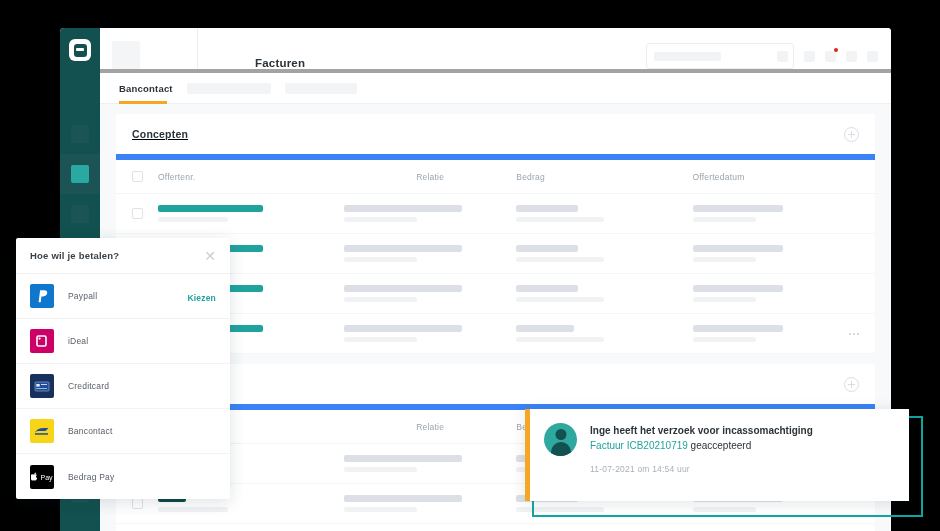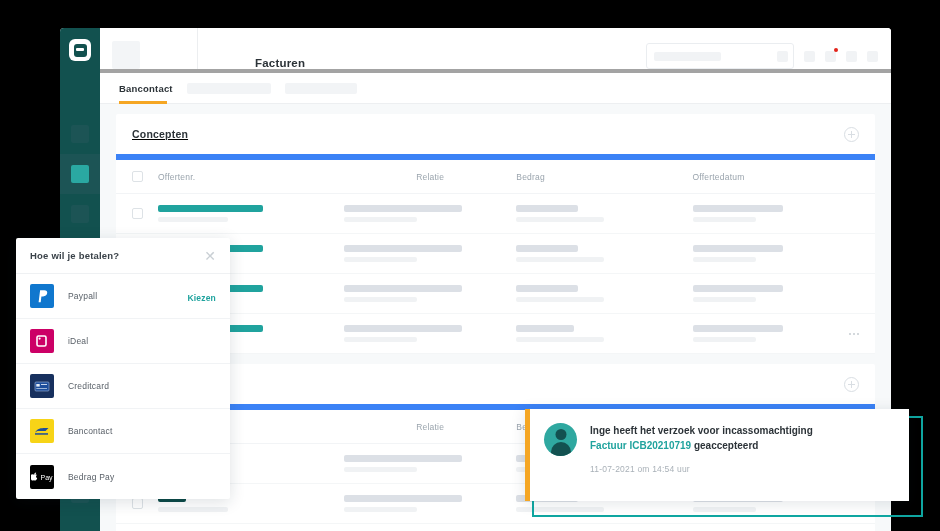--- a/index.html
+++ b/index.html
@@ -215,21 +215,21 @@
     transform: translateX(-50%);
     width: 11px; height: 11px; border-radius: 50%; background: #135150;
   }
   .avatar::after {
     content: ""; position: absolute; left: 50%; top: 19px;
     transform: translateX(-50%);
     width: 20px; height: 17px; border-radius: 10px 10px 0 0; background: #135150;
   }
   .toast-text { margin-left: 13px; padding-top: 1px; }
   .toast-line1 { font-size: 10px; font-weight: bold; color: #2C3338; line-height: 1.45; }
-  .toast-line2 { font-size: 10px; font-weight: bold; color: #2C3338; line-height: 1.45; }
+  .toast-line2 { font-size: 10px; font-weight: normal; color: #2C3338; line-height: 1.45; }
   .toast-ref { color: #20A39E; }
   .toast-time { font-size: 8.5px; color: #A9B1B8; margin-top: 11px; letter-spacing:.2px; }
 </style>
 </head>
 <body>
 
 <div id="stage">
 
   <div class="app-window">
 

